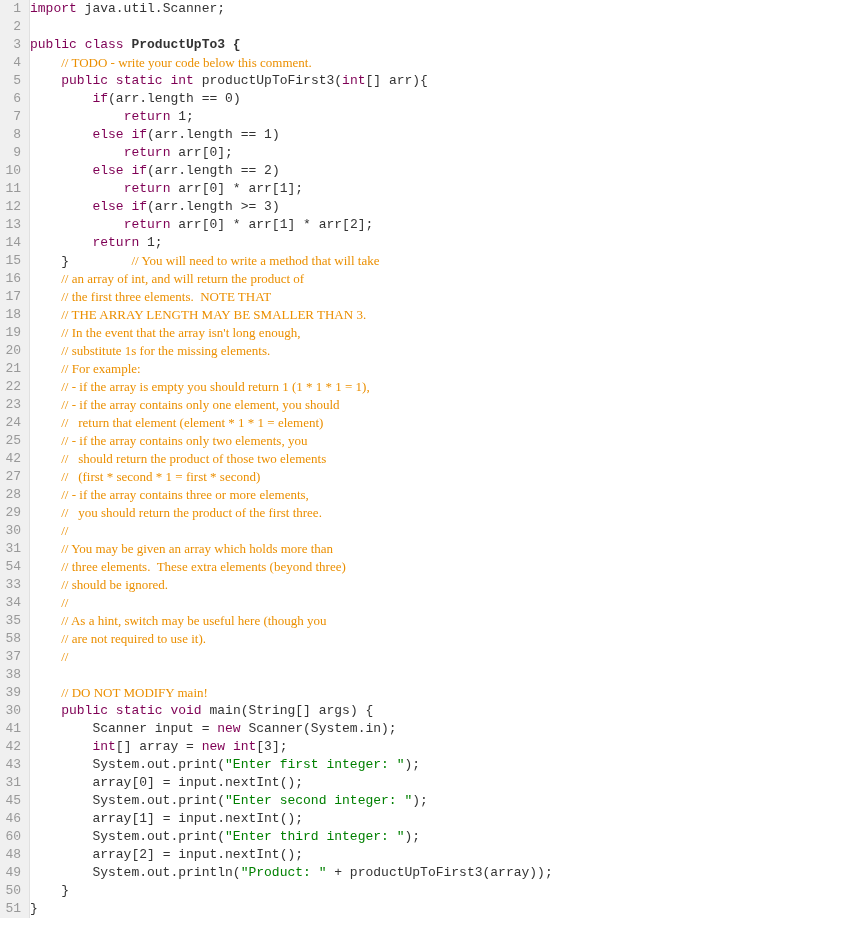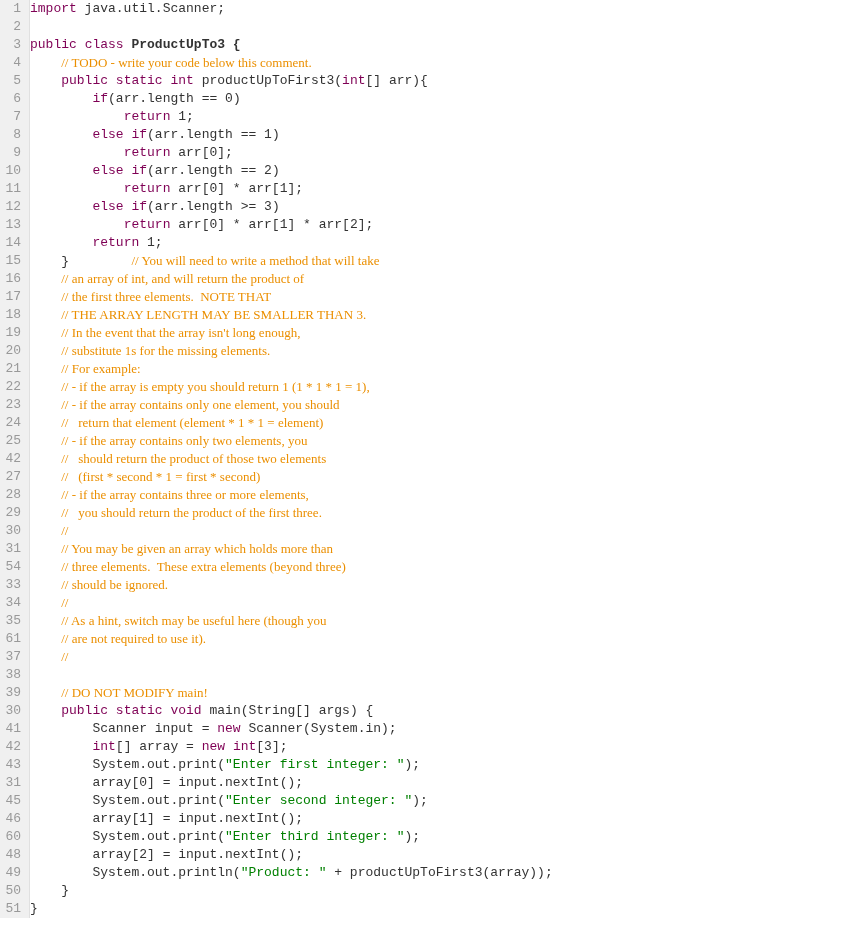--- a/index.html
+++ b/index.html
@@ -78,21 +78,21 @@
     <span class="ln">42</span>
     <span class="ln">27</span>
     <span class="ln">28</span>
     <span class="ln">29</span>
     <span class="ln">30</span>
     <span class="ln">31</span>
     <span class="ln">54</span>
     <span class="ln">33</span>
     <span class="ln">34</span>
     <span class="ln">35</span>
-    <span class="ln">61</span>
+    <span class="ln">58</span>
     <span class="ln">37</span>
     <span class="ln">38</span>
     <span class="ln">39</span>
     <span class="ln">30</span>
     <span class="ln">41</span>
     <span class="ln">42</span>
     <span class="ln">43</span>
     <span class="ln">31</span>
     <span class="ln">45</span>
     <span class="ln">46</span>

